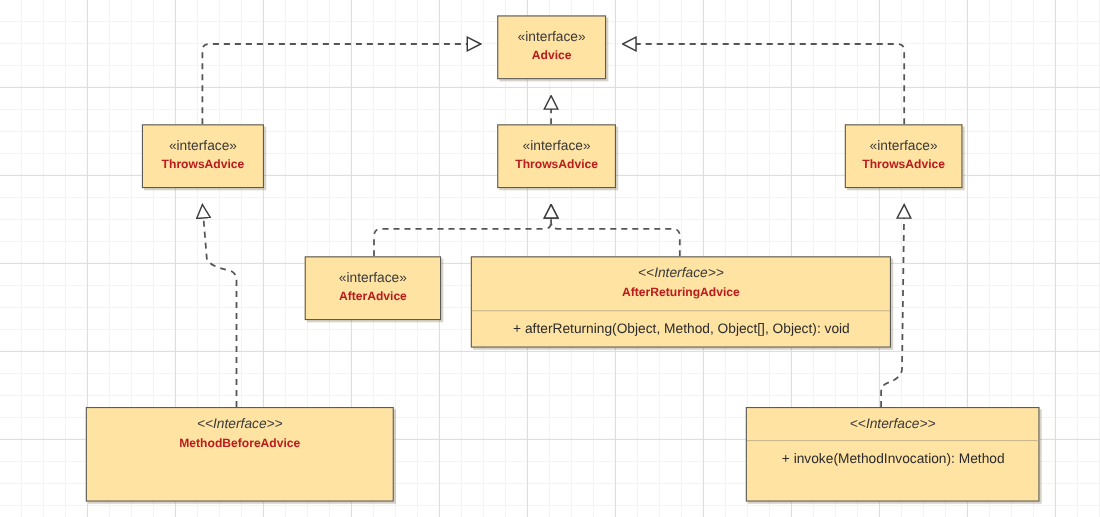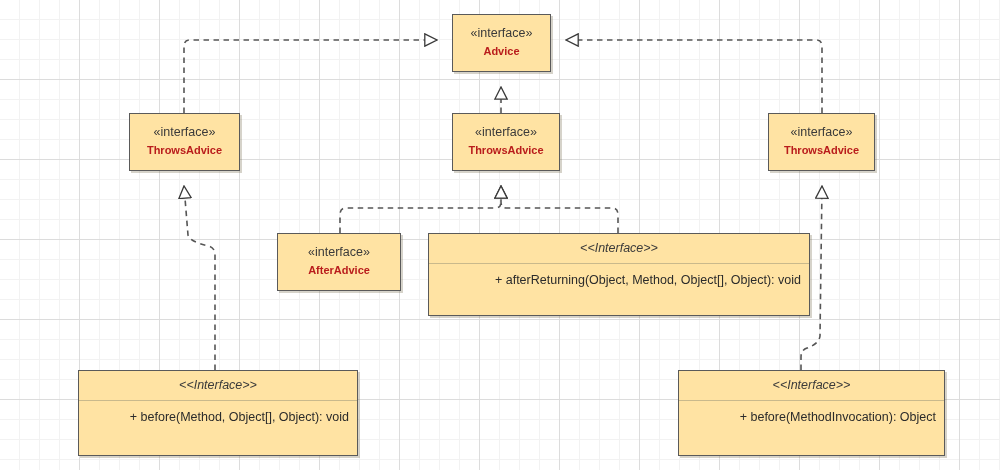--- a/index.html
+++ b/index.html
@@ -69,21 +69,21 @@
     border-top: 1.4px solid #c9b98c;
     padding: 8px 8px 8px 9px;
     flex: 1 1 auto;
   }
   .member {
     display: block;
     font-size: 12.5px;
     color: #2b2b2b;
     line-height: 17px;
     white-space: nowrap;
-    text-align: right;
+    text-align: center;
   }
   
   #box-advice            { left: 452px; top: 14px;  width: 99px;  height: 58px; }
   #box-before-advice     { left: 129px; top: 113px; width: 111px; height: 58px; }
   #box-after-advice      { left: 452px; top: 113px; width: 108px; height: 58px; }
   #box-interceptor       { left: 768px; top: 113px; width: 107px; height: 58px; }
   #box-throws-advice     { left: 277px; top: 233px; width: 124px; height: 58px; }
   #box-after-returning   { left: 428px; top: 233px; width: 382px; height: 83px; }
   #box-method-before     { left: 78px;  top: 370px; width: 280px; height: 86px; }
   #box-method-interceptor{ left: 678px; top: 370px; width: 267px; height: 86px; }
@@ -166,37 +166,36 @@
   <div class="uml-class" id="box-throws-advice">
     <div class="uml-header">
       <span class="stereo">«interface»</span>
       <span class="cname">AfterAdvice</span>
     </div>
   </div>
 
   <div class="uml-class" id="box-after-returning">
     <div class="uml-header">
       <span class="stereo italic">&lt;&lt;Interface&gt;&gt;</span>
+      <span class="cname">AfterReturingAdvice</span>
     </div>
     <div class="uml-compartment">
       <span class="member">+ afterReturning(Object, Method, Object[], Object): void</span>
     </div>
   </div>
 
   <div class="uml-class" id="box-method-before">
     <div class="uml-header">
       <span class="stereo italic">&lt;&lt;Interface&gt;&gt;</span>
+      <span class="cname">MethodBeforeAdvice</span>
+    </div>
+  </div>
+
+  <div class="uml-class" id="box-method-interceptor">
+    <div class="uml-header">
+      <span class="stereo italic">&lt;&lt;Interface&gt;&gt;</span>
     </div>
     <div class="uml-compartment">
-      <span class="member">+ before(Method, Object[], Object): void</span>
-    </div>
-  </div>
-
-  <div class="uml-class" id="box-method-interceptor">
-    <div class="uml-header">
-      <span class="stereo italic">&lt;&lt;Interface&gt;&gt;</span>
-    </div>
-    <div class="uml-compartment">
-      <span class="member">+ before(MethodInvocation): Object</span>
+      <span class="member">+ invoke(MethodInvocation): Method</span>
     </div>
   </div>
 
 </div>
 
 </body></html>

